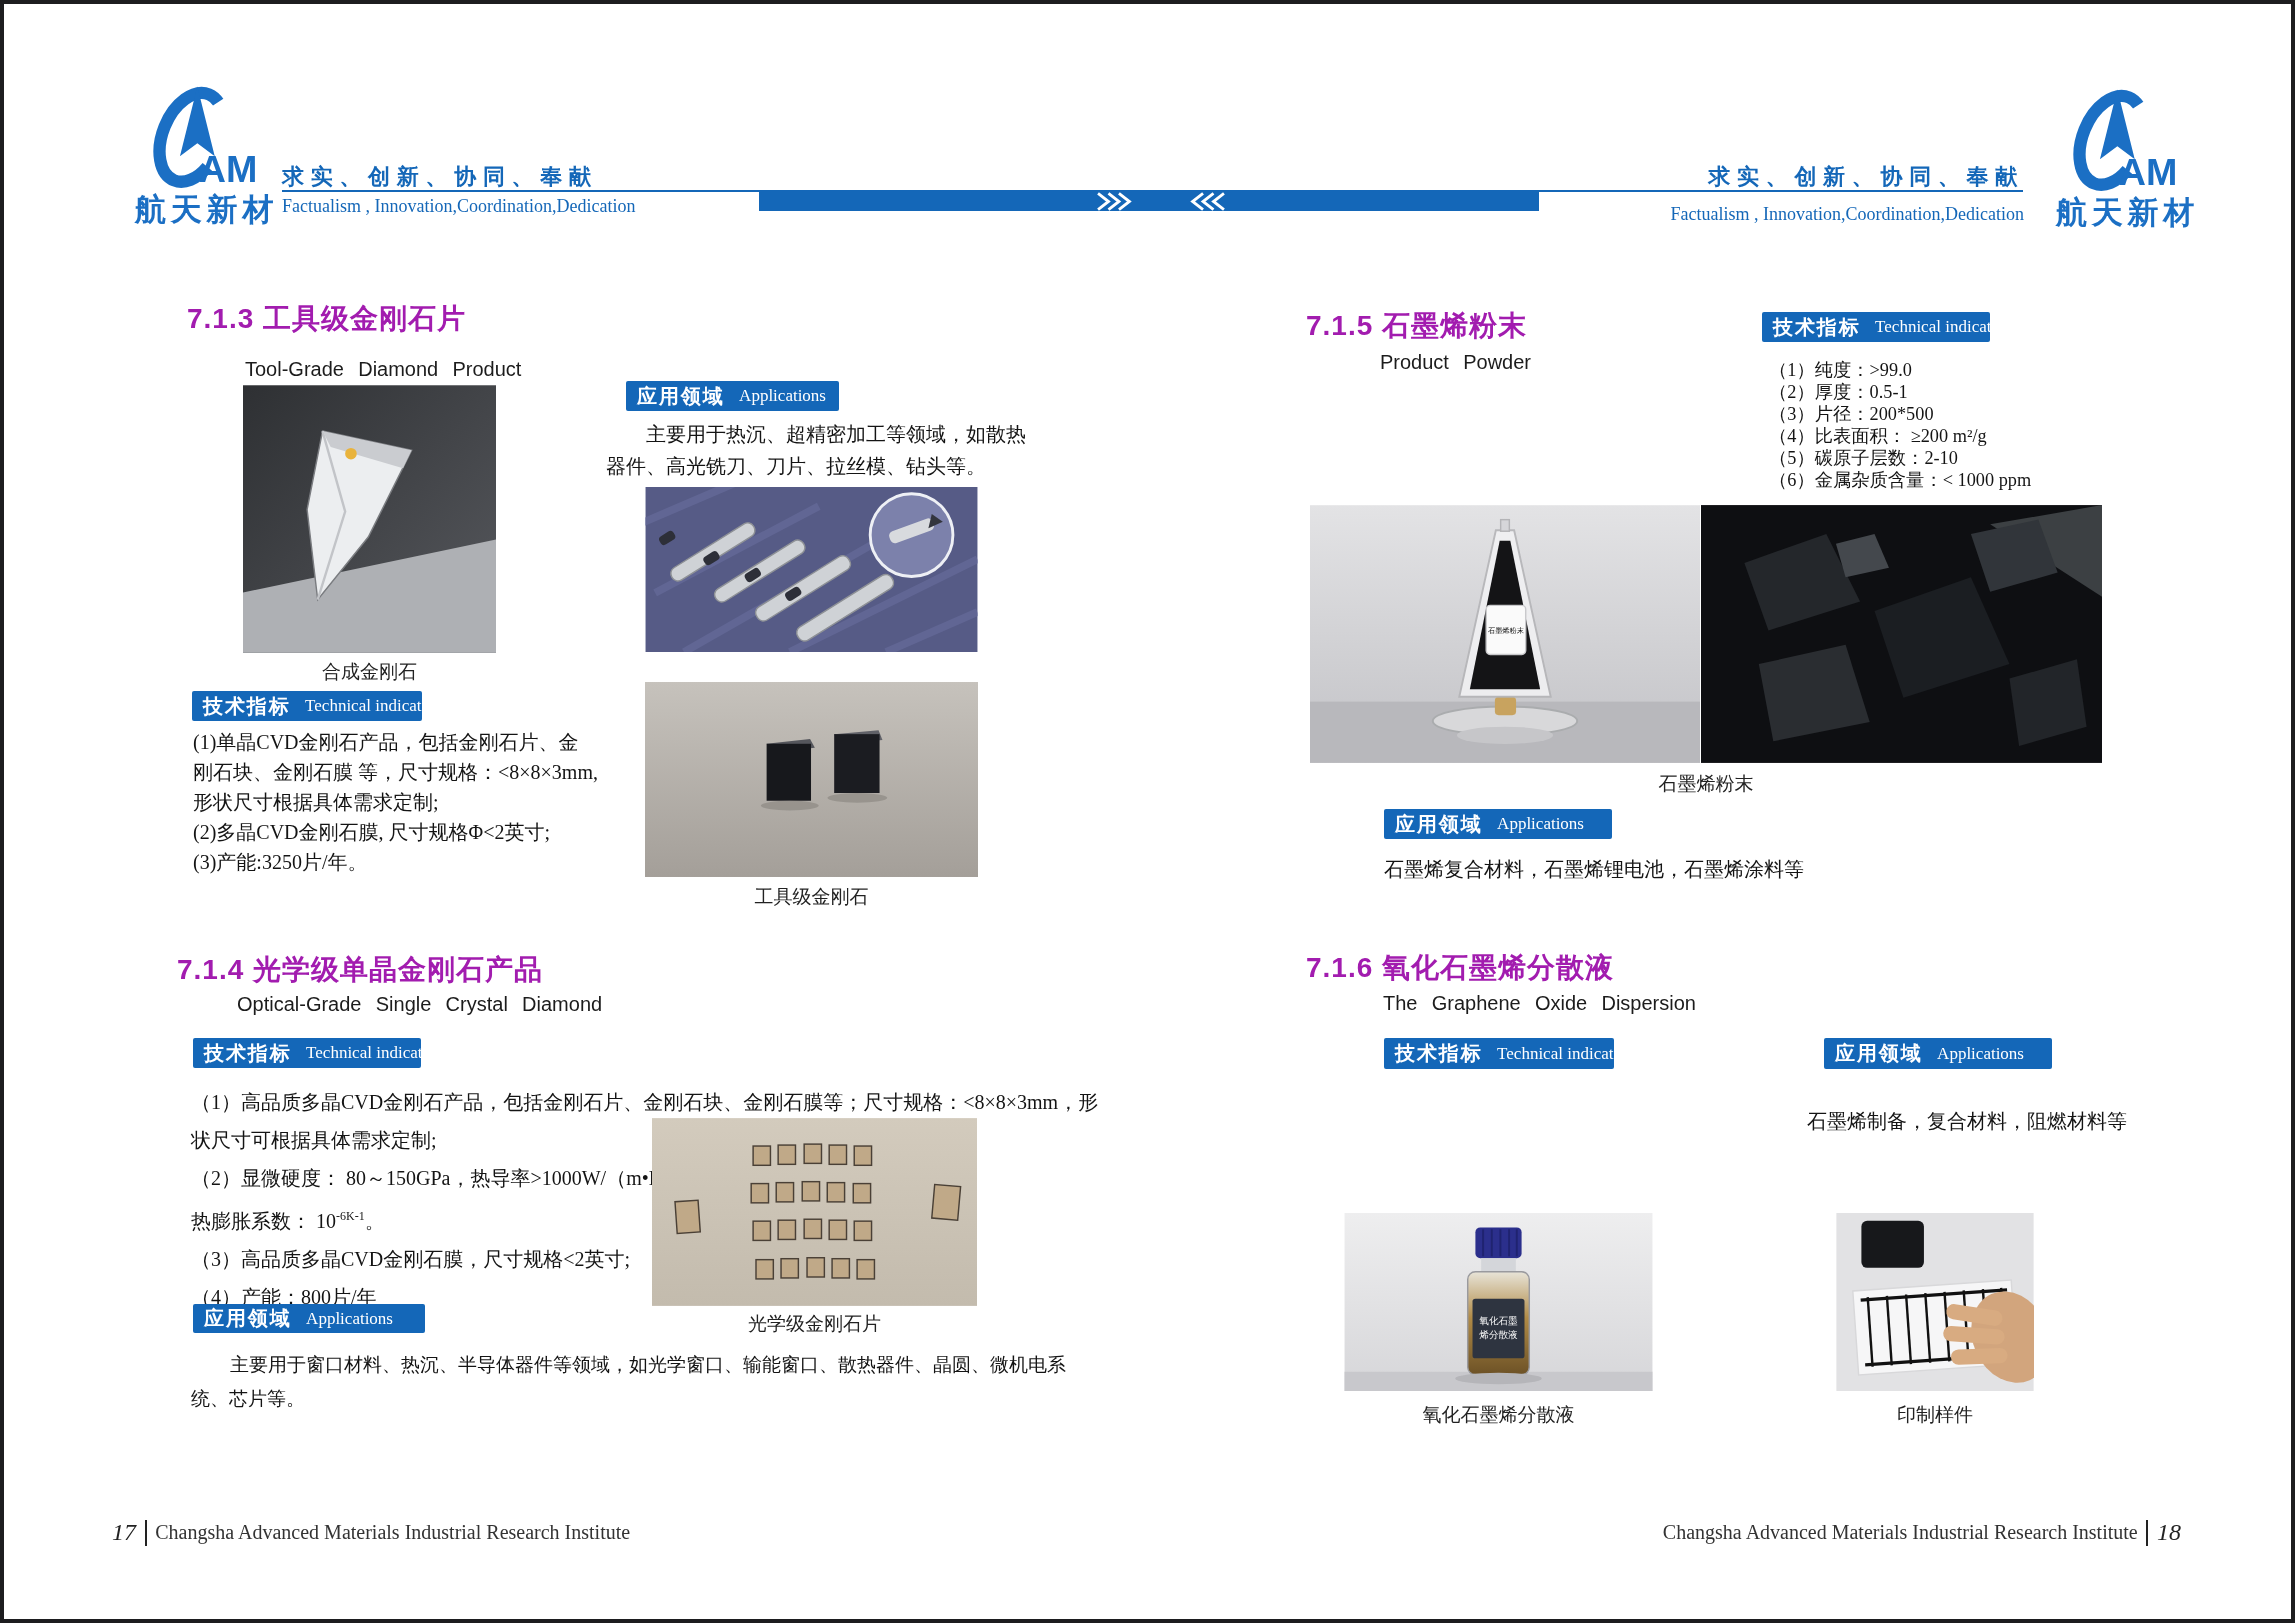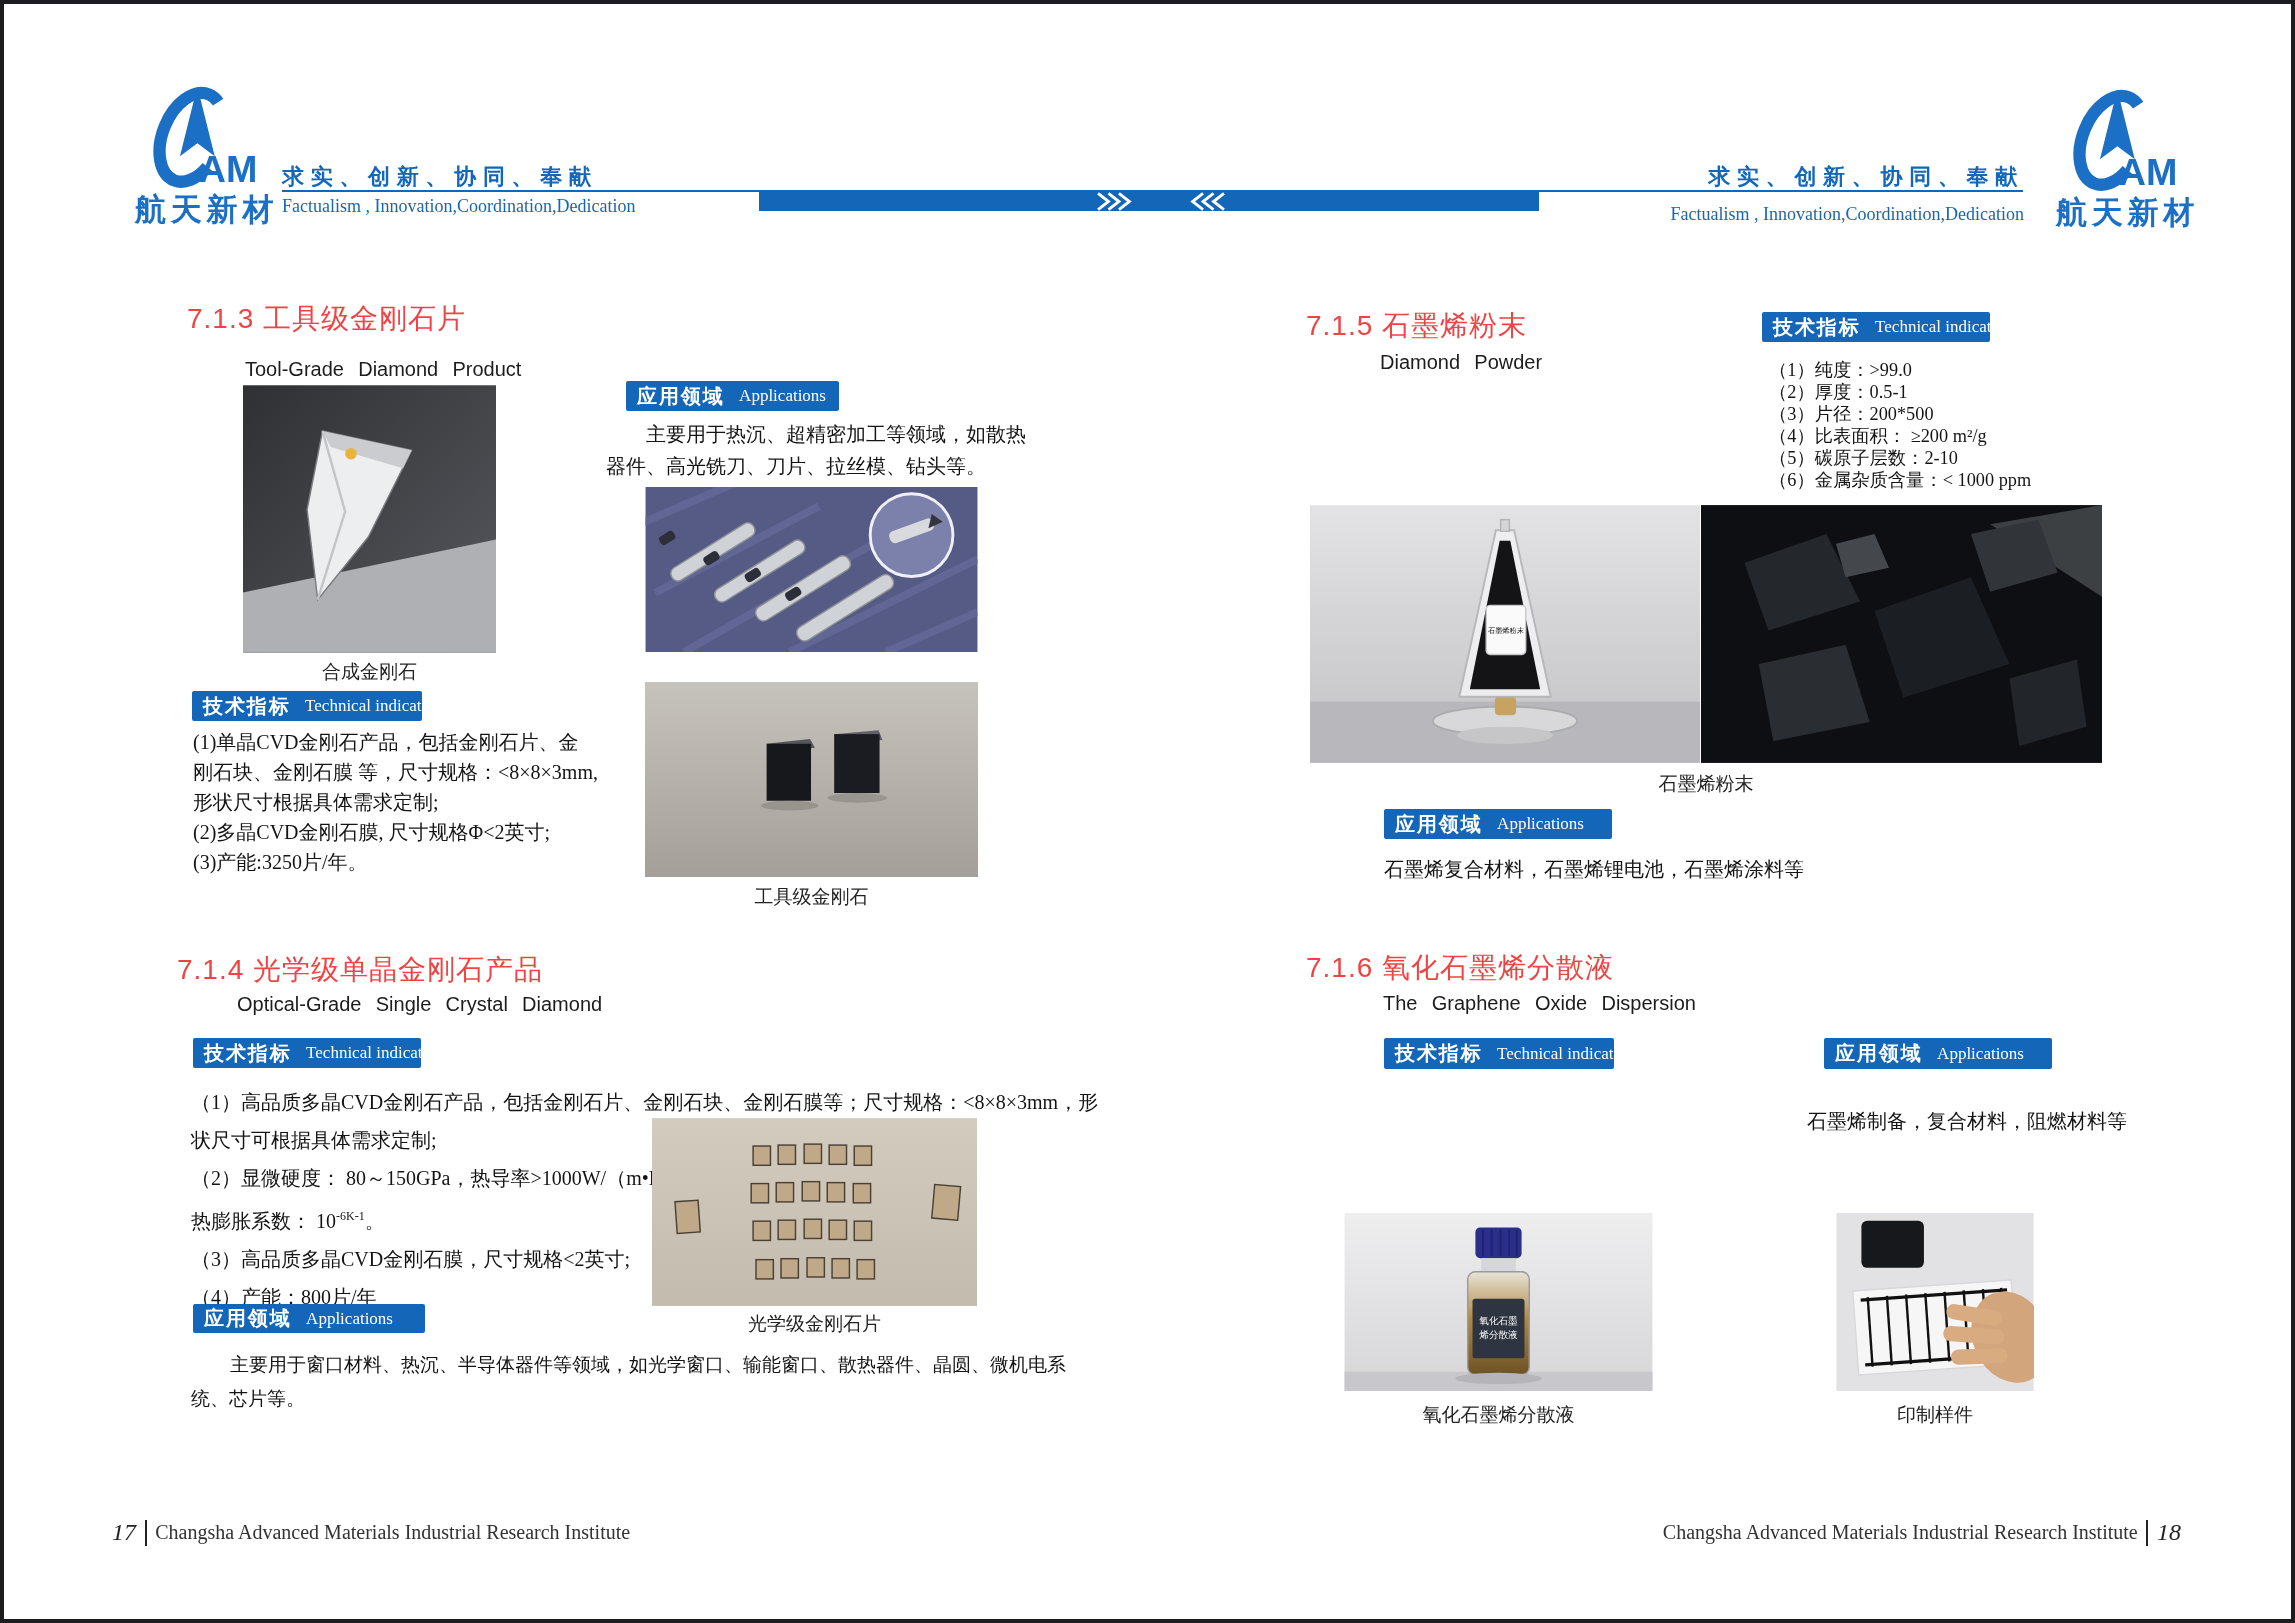--- a/index.html
+++ b/index.html
@@ -17,21 +17,21 @@
   .hrule{background:#1467b8;height:2.4px;}
   .hbar{background:#1467b8;height:19px;}
   
   .pill{
     background:#1467b8;color:#fff;border-radius:2px;
     display:flex;align-items:center;gap:14.5px;padding:0 11px;box-sizing:border-box;
   }
   .pill-cn{font-weight:bold;font-size:20px;letter-spacing:1.9px;white-space:nowrap;}
   .pill-en{font-family:"Liberation Serif",serif;font-size:17px;white-space:nowrap;}
   
-  .sec-title{font-size:28px;font-weight:400;letter-spacing:1px;white-space:nowrap;color:#ef4444;}
+  .sec-title{font-size:28px;font-weight:700;letter-spacing:1px;white-space:nowrap;color:#a21caf;}
   .sec-sub{font-size:20px;word-spacing:8.7px;white-space:nowrap;color:#1c1c1c;}
   .body-serif{font-family:"Liberation Serif",serif;color:#141414;}
   .tline{white-space:nowrap;}
   .caption{font-family:"Liberation Serif",serif;font-size:19px;color:#222;text-align:center;}
   sup{font-size:60%;}
   .footer-row{display:flex;align-items:center;gap:8.7px;font-family:"Liberation Serif",serif;}
   .footer-num{font-style:italic;font-size:24px;color:#222;}
   .footer-div{width:1.9px;height:26px;background:#222;}
   .footer-txt{font-size:20px;color:#333;white-space:nowrap;}
   figure{margin:0;}
@@ -233,21 +233,21 @@
   <div class="abs pill" style="left:189px;top:1300px;width:232px;height:29px;">
     <span class="pill-cn">应用领域</span>
     <span class="pill-en">Applications</span>
   </div>
   <div class="abs body-serif" style="left:187px;top:1344px;font-size:19px;line-height:34px;">
     <div class="tline" style="text-indent:39px;">主要用于窗口材料、热沉、半导体器件等领域，如光学窗口、输能窗口、散热器件、晶圆、微机电系</div>
     <div class="tline">统、芯片等。</div>
   </div>
 
   <div class="abs sec-title" style="left:1302px;top:303px;">7.1.5 石墨烯粉末</div>
-  <div class="abs sec-sub" style="left:1376px;top:347px;">Diamond Powder</div>
+  <div class="abs sec-sub" style="left:1376px;top:347px;">Product Powder</div>
 
   <div class="abs pill" style="left:1758px;top:308px;width:228px;height:30px;">
     <span class="pill-cn">技术指标</span>
     <span class="pill-en">Technical indicators</span>
   </div>
   <div class="abs body-serif" style="left:1765px;top:355px;font-size:18.3px;line-height:22px;">
     <div class="tline">（1）纯度：&gt;99.0</div>
     <div class="tline">（2）厚度：0.5-1</div>
     <div class="tline">（3）片径：200*500</div>
     <div class="tline">（4）比表面积： ≥200 m²/g</div>

